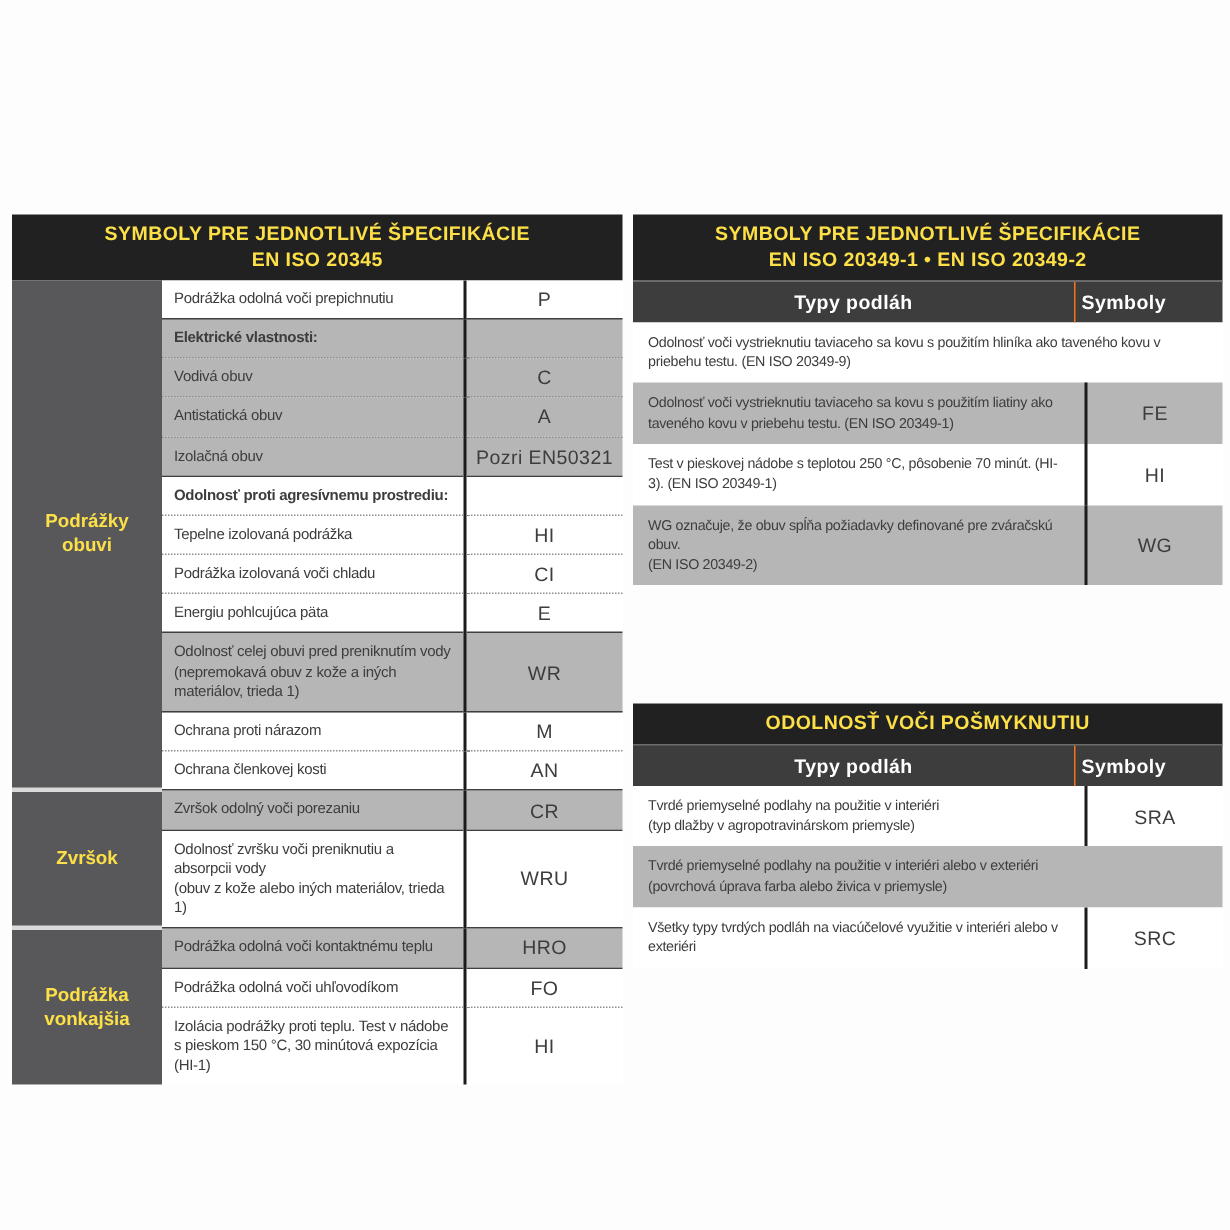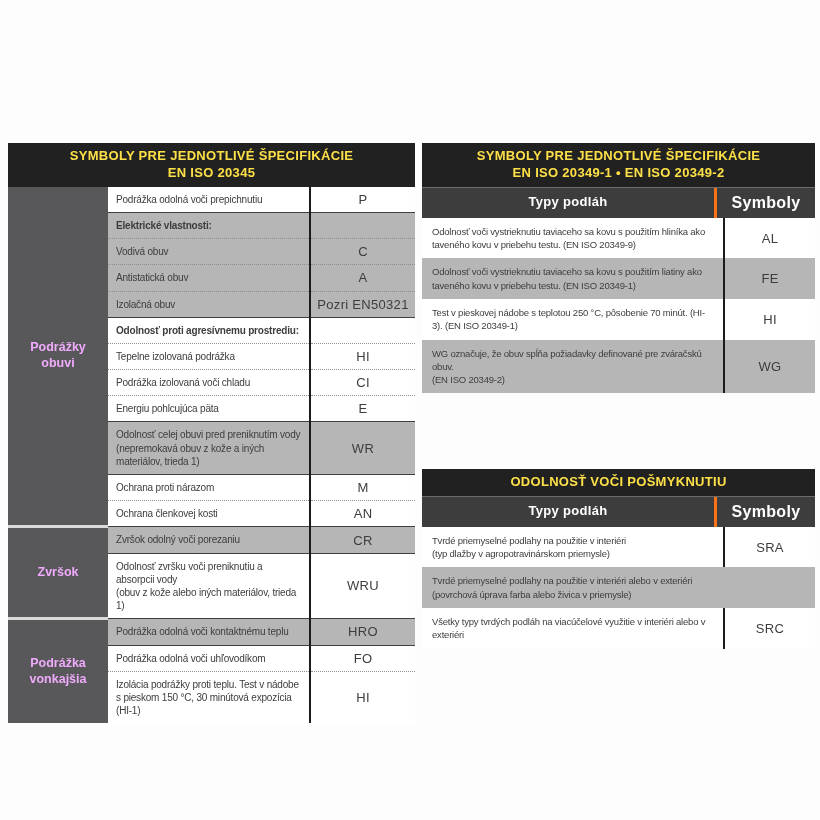--- a/index.html
+++ b/index.html
@@ -15,42 +15,42 @@
   .ttl{
     background:#212121;color:#fde047;text-align:center;font-weight:bold;
     font-size:13px;line-height:1.3;padding:5px 4px;letter-spacing:.3px;
   }
   .ttl div{white-space:nowrap;}
 
   
   table.spec{width:100%;border-collapse:collapse;table-layout:fixed;}
   table.spec td{vertical-align:middle;}
   td.side{
-    width:88px;background:#58585a;color:#f0abfc;font-weight:bold;
+    width:88px;background:#58585a;color:#fde047;font-weight:bold;
     text-align:center;font-size:12.5px;line-height:1.25;padding:2px 6px;
   }
   td.side.side-sep{border-top:3px solid #dadada;}
   td.desc{
     padding:6px 8px;font-size:10px;color:#3d3d3d;line-height:1.32;
     letter-spacing:-0.2px;white-space:pre-line;
   }
   td.desc.bold{font-weight:bold;font-size:10px;}
   td.sym{
     width:100px;border-left:2px solid #1c1c1c;text-align:center;
     font-size:13px;color:#3d3d3d;padding:4px 2px;letter-spacing:.3px;
   }
   tr.gray td.desc, tr.gray td.sym{background:#b6b6b6;}
   tr.white td.desc, tr.white td.sym{background:#ffffff;}
   td.sep-dot{border-top:1px dotted #8f8f8f;}
   td.sep-solid{border-top:1px solid #3f3f3f;}
 
   
   .colhead{display:flex;background:#3d3d3d;color:#ffffff;font-weight:bold;border-top:1px solid #6c6c6c;}
-  .colhead .c1{flex:1;text-align:center;padding:6px 4px;font-size:13px;border-right:3px solid #f97316;letter-spacing:.3px;}
-  .colhead .c2{width:90px;text-align:center;padding:6px 4px;font-size:16px;letter-spacing:.3px;}
+  .colhead .c1{flex:1;text-align:center;padding:6px 4px;font-size:13px;border-right:1px solid #f97316;letter-spacing:.3px;}
+  .colhead .c2{width:90px;padding:6px 4px;font-size:13px;letter-spacing:.3px;}
   .rrow{display:flex;align-items:stretch;min-height:40px;background:#ffffff;}
   .rrow.gray{background:#b6b6b6;}
   .rdesc{
     flex:1;padding:7px 10px;font-size:9.5px;line-height:1.4;color:#3d3d3d;
     letter-spacing:-0.2px;display:flex;flex-direction:column;justify-content:center;
     white-space:pre-line;
   }
   .rsym{
     width:90px;border-left:2px solid #1c1c1c;display:flex;align-items:center;
     justify-content:center;font-size:13px;color:#3d3d3d;letter-spacing:.3px;
@@ -149,21 +149,20 @@
       <div>SYMBOLY PRE JEDNOTLIVÉ ŠPECIFIKÁCIE</div>
       <div>EN ISO 20349-1 • EN ISO 20349-2</div>
     </header>
     <div class="colhead">
       <div class="c1">Typy podláh</div>
       <div class="c2">Symboly</div>
     </div>
     <div id="r1-rows">
         <div class="rrow white">
           <div class="rdesc">Odolnosť voči vystrieknutiu taviaceho sa kovu s použitím hliníka ako taveného kovu v priebehu testu. (EN ISO 20349-9)</div>
-          <div class="rsym">AL</div>
         </div>
         <div class="rrow gray">
           <div class="rdesc">Odolnosť voči vystrieknutiu taviaceho sa kovu s použitím liatiny ako taveného kovu v priebehu testu. (EN ISO 20349-1)</div>
           <div class="rsym">FE</div>
         </div>
         <div class="rrow white">
           <div class="rdesc">Test v pieskovej nádobe s teplotou 250 °C, pôsobenie 70 minút. (HI-3). (EN ISO 20349-1)</div>
           <div class="rsym">HI</div>
         </div>
         <div class="rrow gray">

